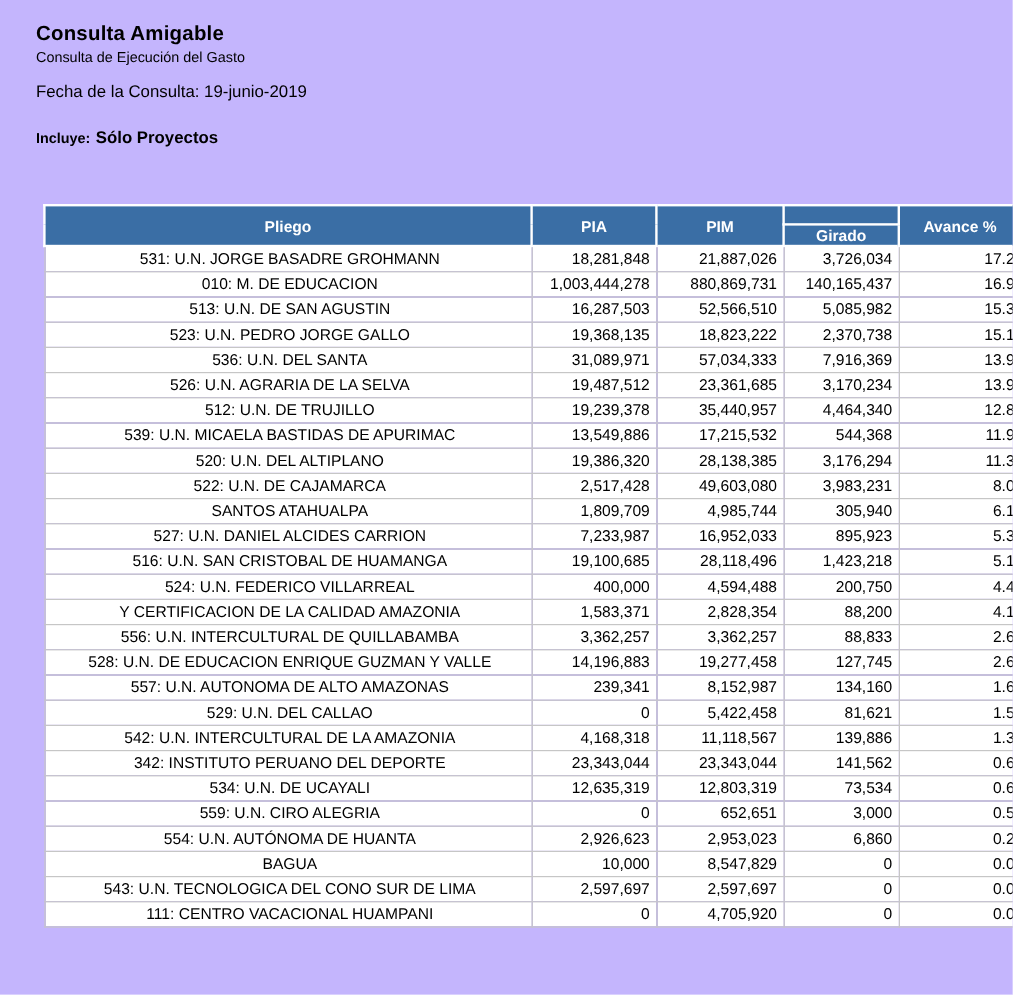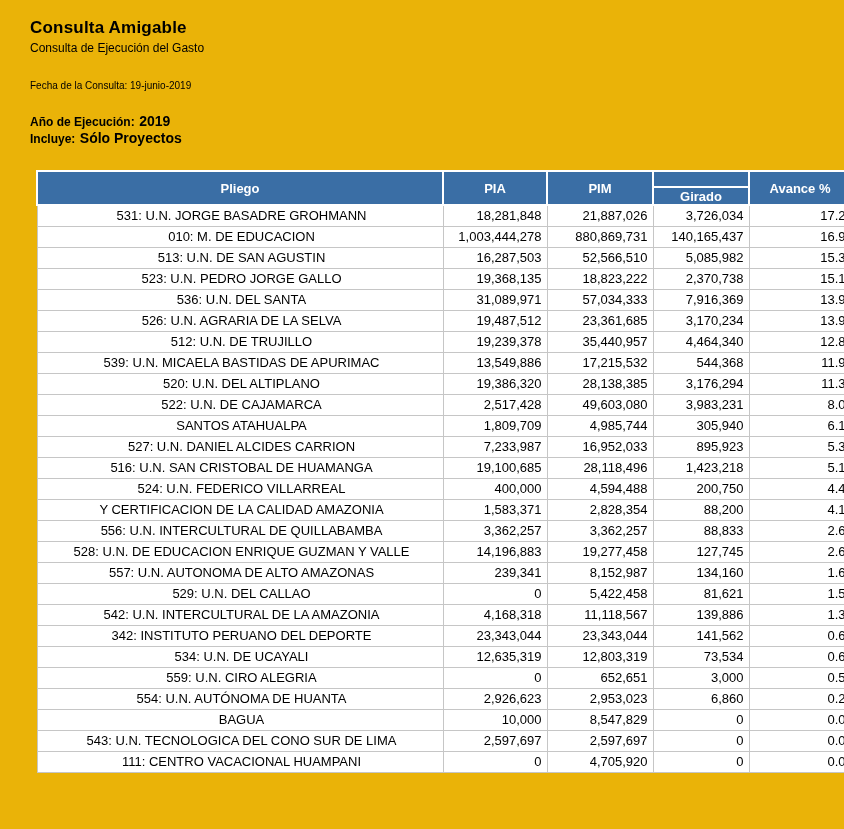--- a/index.html
+++ b/index.html
@@ -4,43 +4,43 @@
 <style>
   * { margin: 0; padding: 0; box-sizing: border-box; }
   html, body {
     background: #ffffff;
     font-family: "Liberation Sans", sans-serif;
     color: #000000;
   }
   .page {
     width: 844px;
     height: 829px;
-    background: #eab308;
+    background: #c4b5fd;
     position: relative;
     overflow: hidden;
   }
   .report-header {
     position: absolute;
     left: 30px;
     top: 18px;
   }
   .title {
     font-size: 17px;
     font-weight: bold;
     color: #000000;
     letter-spacing: 0.2px;
   }
   .subtitle {
     font-size: 12px;
     margin-top: 3px;
     color: #000000;
   }
   .query-date {
-    font-size: 10px;
-    margin-top: 25px;
+    font-size: 14px;
+    margin-top: 13px;
     color: #000000;
   }
   .params {
     margin-top: 22px;
     line-height: 16px;
   }
   .param-line { white-space: nowrap; }
   .param-label {
     font-size: 12px;
     font-weight: bold;
@@ -85,24 +85,20 @@
 </head>
 <body>
 
 <div class="page">
 
   <div class="report-header">
     <div class="title">Consulta Amigable</div>
     <div class="subtitle">Consulta de Ejecución del Gasto</div>
     <div class="query-date">Fecha de la Consulta: 19-junio-2019</div>
     <div class="params">
-      <div class="param-line">
-        <span class="param-label">Año de Ejecución:</span>
-        <span class="param-value">2019</span>
-      </div>
       <div class="param-line">
         <span class="param-label">Incluye:</span>
         <span class="param-value">Sólo Proyectos</span>
       </div>
     </div>
   </div>
 
   <table class="data">
     <colgroup>
       <col style="width:406px">

